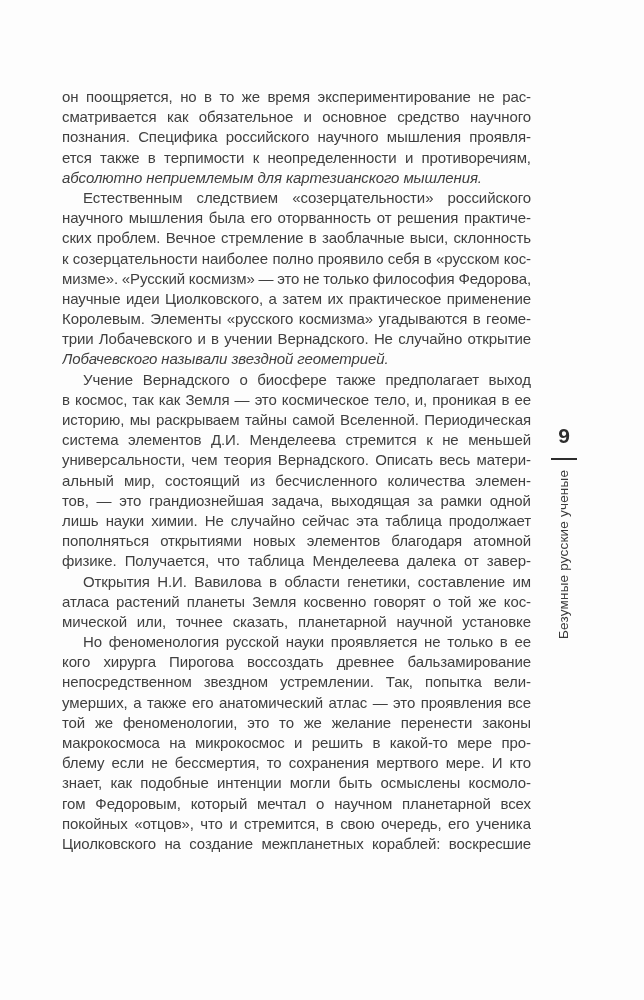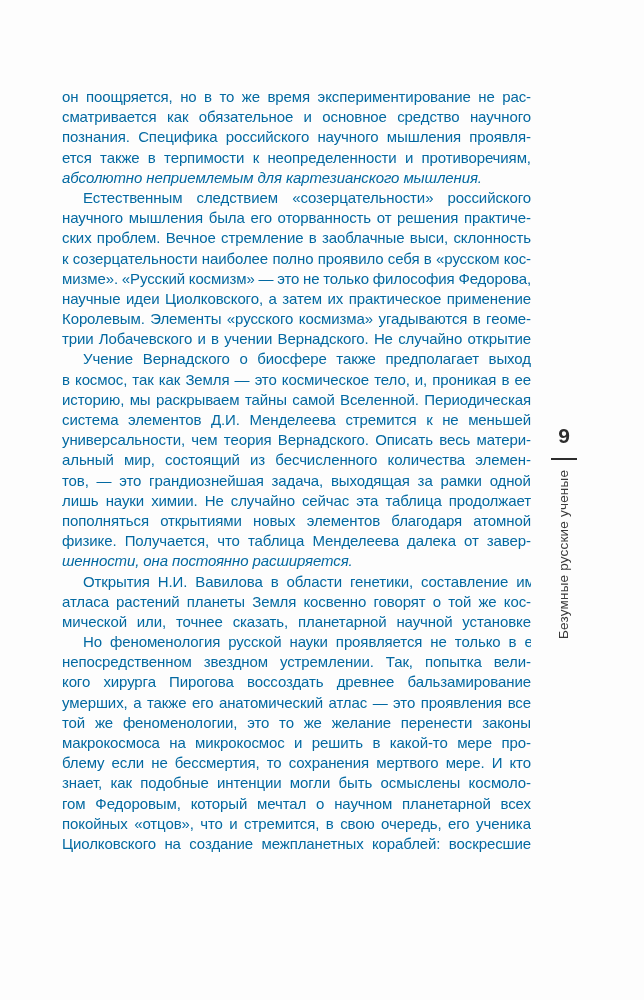--- a/index.html
+++ b/index.html
@@ -16,31 +16,31 @@
     overflow: hidden;
   }
   .text-block {
     position: absolute;
     left: 62px;
     top: 87px;
     width: 469px;
     font-size: 15px;
     line-height: 20.2px;
     letter-spacing: -0.1px;
-    color: #0369a1;
+    color: #404040;
   }
   .line {
     display: flex;
     justify-content: space-between;
     height: 20.2px;
     overflow: hidden;
     white-space: pre;
   }
   .line span { flex: 0 0 auto; }
-  .line.indent { padding-left: 21px; gap: 8px; }
+  .line.indent { padding-left: 21px; }
   .line.plain {
     display: block;
     white-space: pre;
     font-style: italic;
   }
   .pagenum {
     position: absolute;
     left: 549px;
     top: 424px;
     width: 30px;
@@ -82,37 +82,37 @@
       <div class="line"><span>ется</span><span>также</span><span>в</span><span>терпимости</span><span>к</span><span>неопределенности</span><span>и</span><span>противоречиям,</span></div>
       <div class="line plain">абсолютно неприемлемым для картезианского мышления.</div>
       <div class="line indent"><span>Естественным</span><span>следствием</span><span>«созерцательности»</span><span>российского</span></div>
       <div class="line"><span>научного</span><span>мышления</span><span>была</span><span>его</span><span>оторванность</span><span>от</span><span>решения</span><span>практиче-</span></div>
       <div class="line"><span>ских</span><span>проблем.</span><span>Вечное</span><span>стремление</span><span>в</span><span>заоблачные</span><span>выси,</span><span>склонность</span></div>
       <div class="line"><span>к</span><span>созерцательности</span><span>наиболее</span><span>полно</span><span>проявило</span><span>себя</span><span>в</span><span>«русском</span><span>кос-</span></div>
       <div class="line"><span>мизме».</span><span>«Русский</span><span>космизм»</span><span>—</span><span>это</span><span>не</span><span>только</span><span>философия</span><span>Федорова,</span></div>
       <div class="line"><span>научные</span><span>идеи</span><span>Циолковского,</span><span>а</span><span>затем</span><span>их</span><span>практическое</span><span>применение</span></div>
       <div class="line"><span>Королевым.</span><span>Элементы</span><span>«русского</span><span>космизма»</span><span>угадываются</span><span>в</span><span>геоме-</span></div>
       <div class="line"><span>трии</span><span>Лобачевского</span><span>и</span><span>в</span><span>учении</span><span>Вернадского.</span><span>Не</span><span>случайно</span><span>открытие</span></div>
+      <div class="line plain">Лобачевского называли звездной геометрией.</div>
       <div class="line indent"><span>Учение</span><span>Вернадского</span><span>о</span><span>биосфере</span><span>также</span><span>предполагает</span><span>выход</span></div>
       <div class="line"><span>в</span><span>космос,</span><span>так</span><span>как</span><span>Земля</span><span>—</span><span>это</span><span>космическое</span><span>тело,</span><span>и,</span><span>проникая</span><span>в</span><span>ее</span></div>
       <div class="line"><span>историю,</span><span>мы</span><span>раскрываем</span><span>тайны</span><span>самой</span><span>Вселенной.</span><span>Периодическая</span></div>
       <div class="line"><span>система</span><span>элементов</span><span>Д.И.</span><span>Менделеева</span><span>стремится</span><span>к</span><span>не</span><span>меньшей</span></div>
       <div class="line"><span>универсальности,</span><span>чем</span><span>теория</span><span>Вернадского.</span><span>Описать</span><span>весь</span><span>матери-</span></div>
       <div class="line"><span>альный</span><span>мир,</span><span>состоящий</span><span>из</span><span>бесчисленного</span><span>количества</span><span>элемен-</span></div>
       <div class="line"><span>тов,</span><span>—</span><span>это</span><span>грандиознейшая</span><span>задача,</span><span>выходящая</span><span>за</span><span>рамки</span><span>одной</span></div>
       <div class="line"><span>лишь</span><span>науки</span><span>химии.</span><span>Не</span><span>случайно</span><span>сейчас</span><span>эта</span><span>таблица</span><span>продолжает</span></div>
       <div class="line"><span>пополняться</span><span>открытиями</span><span>новых</span><span>элементов</span><span>благодаря</span><span>атомной</span></div>
       <div class="line"><span>физике.</span><span>Получается,</span><span>что</span><span>таблица</span><span>Менделеева</span><span>далека</span><span>от</span><span>завер-</span></div>
-      <div class="line plain">шенности, она постоянно расширяется.</div>
       <div class="line indent"><span>Открытия</span><span>Н.И.</span><span>Вавилова</span><span>в</span><span>области</span><span>генетики,</span><span>составление</span><span>им</span></div>
       <div class="line"><span>атласа</span><span>растений</span><span>планеты</span><span>Земля</span><span>косвенно</span><span>говорят</span><span>о</span><span>той</span><span>же</span><span>кос-</span></div>
       <div class="line"><span>мической</span><span>или,</span><span>точнее</span><span>сказать,</span><span>планетарной</span><span>научной</span><span>установке</span></div>
       <div class="line indent"><span>Но</span><span>феноменология</span><span>русской</span><span>науки</span><span>проявляется</span><span>не</span><span>только</span><span>в</span><span>ее</span></div>
+      <div class="line"><span>кого</span><span>хирурга</span><span>Пирогова</span><span>воссоздать</span><span>древнее</span><span>бальзамирование</span></div>
       <div class="line"><span>непосредственном</span><span>звездном</span><span>устремлении.</span><span>Так,</span><span>попытка</span><span>вели-</span></div>
-      <div class="line"><span>кого</span><span>хирурга</span><span>Пирогова</span><span>воссоздать</span><span>древнее</span><span>бальзамирование</span></div>
       <div class="line"><span>умерших,</span><span>а</span><span>также</span><span>его</span><span>анатомический</span><span>атлас</span><span>—</span><span>это</span><span>проявления</span><span>все</span></div>
       <div class="line"><span>той</span><span>же</span><span>феноменологии,</span><span>это</span><span>то</span><span>же</span><span>желание</span><span>перенести</span><span>законы</span></div>
       <div class="line"><span>макрокосмоса</span><span>на</span><span>микрокосмос</span><span>и</span><span>решить</span><span>в</span><span>какой-то</span><span>мере</span><span>про-</span></div>
       <div class="line"><span>блему</span><span>если</span><span>не</span><span>бессмертия,</span><span>то</span><span>сохранения</span><span>мертвого</span><span>мере.</span><span>И</span><span>кто</span></div>
       <div class="line"><span>знает,</span><span>как</span><span>подобные</span><span>интенции</span><span>могли</span><span>быть</span><span>осмыслены</span><span>космоло-</span></div>
       <div class="line"><span>гом</span><span>Федоровым,</span><span>который</span><span>мечтал</span><span>о</span><span>научном</span><span>планетарной</span><span>всех</span></div>
       <div class="line"><span>покойных</span><span>«отцов»,</span><span>что</span><span>и</span><span>стремится,</span><span>в</span><span>свою</span><span>очередь,</span><span>его</span><span>ученика</span></div>
       <div class="line"><span>Циолковского</span><span>на</span><span>создание</span><span>межпланетных</span><span>кораблей:</span><span>воскресшие</span></div>
     </div>
   <div class="pagenum">9</div>

